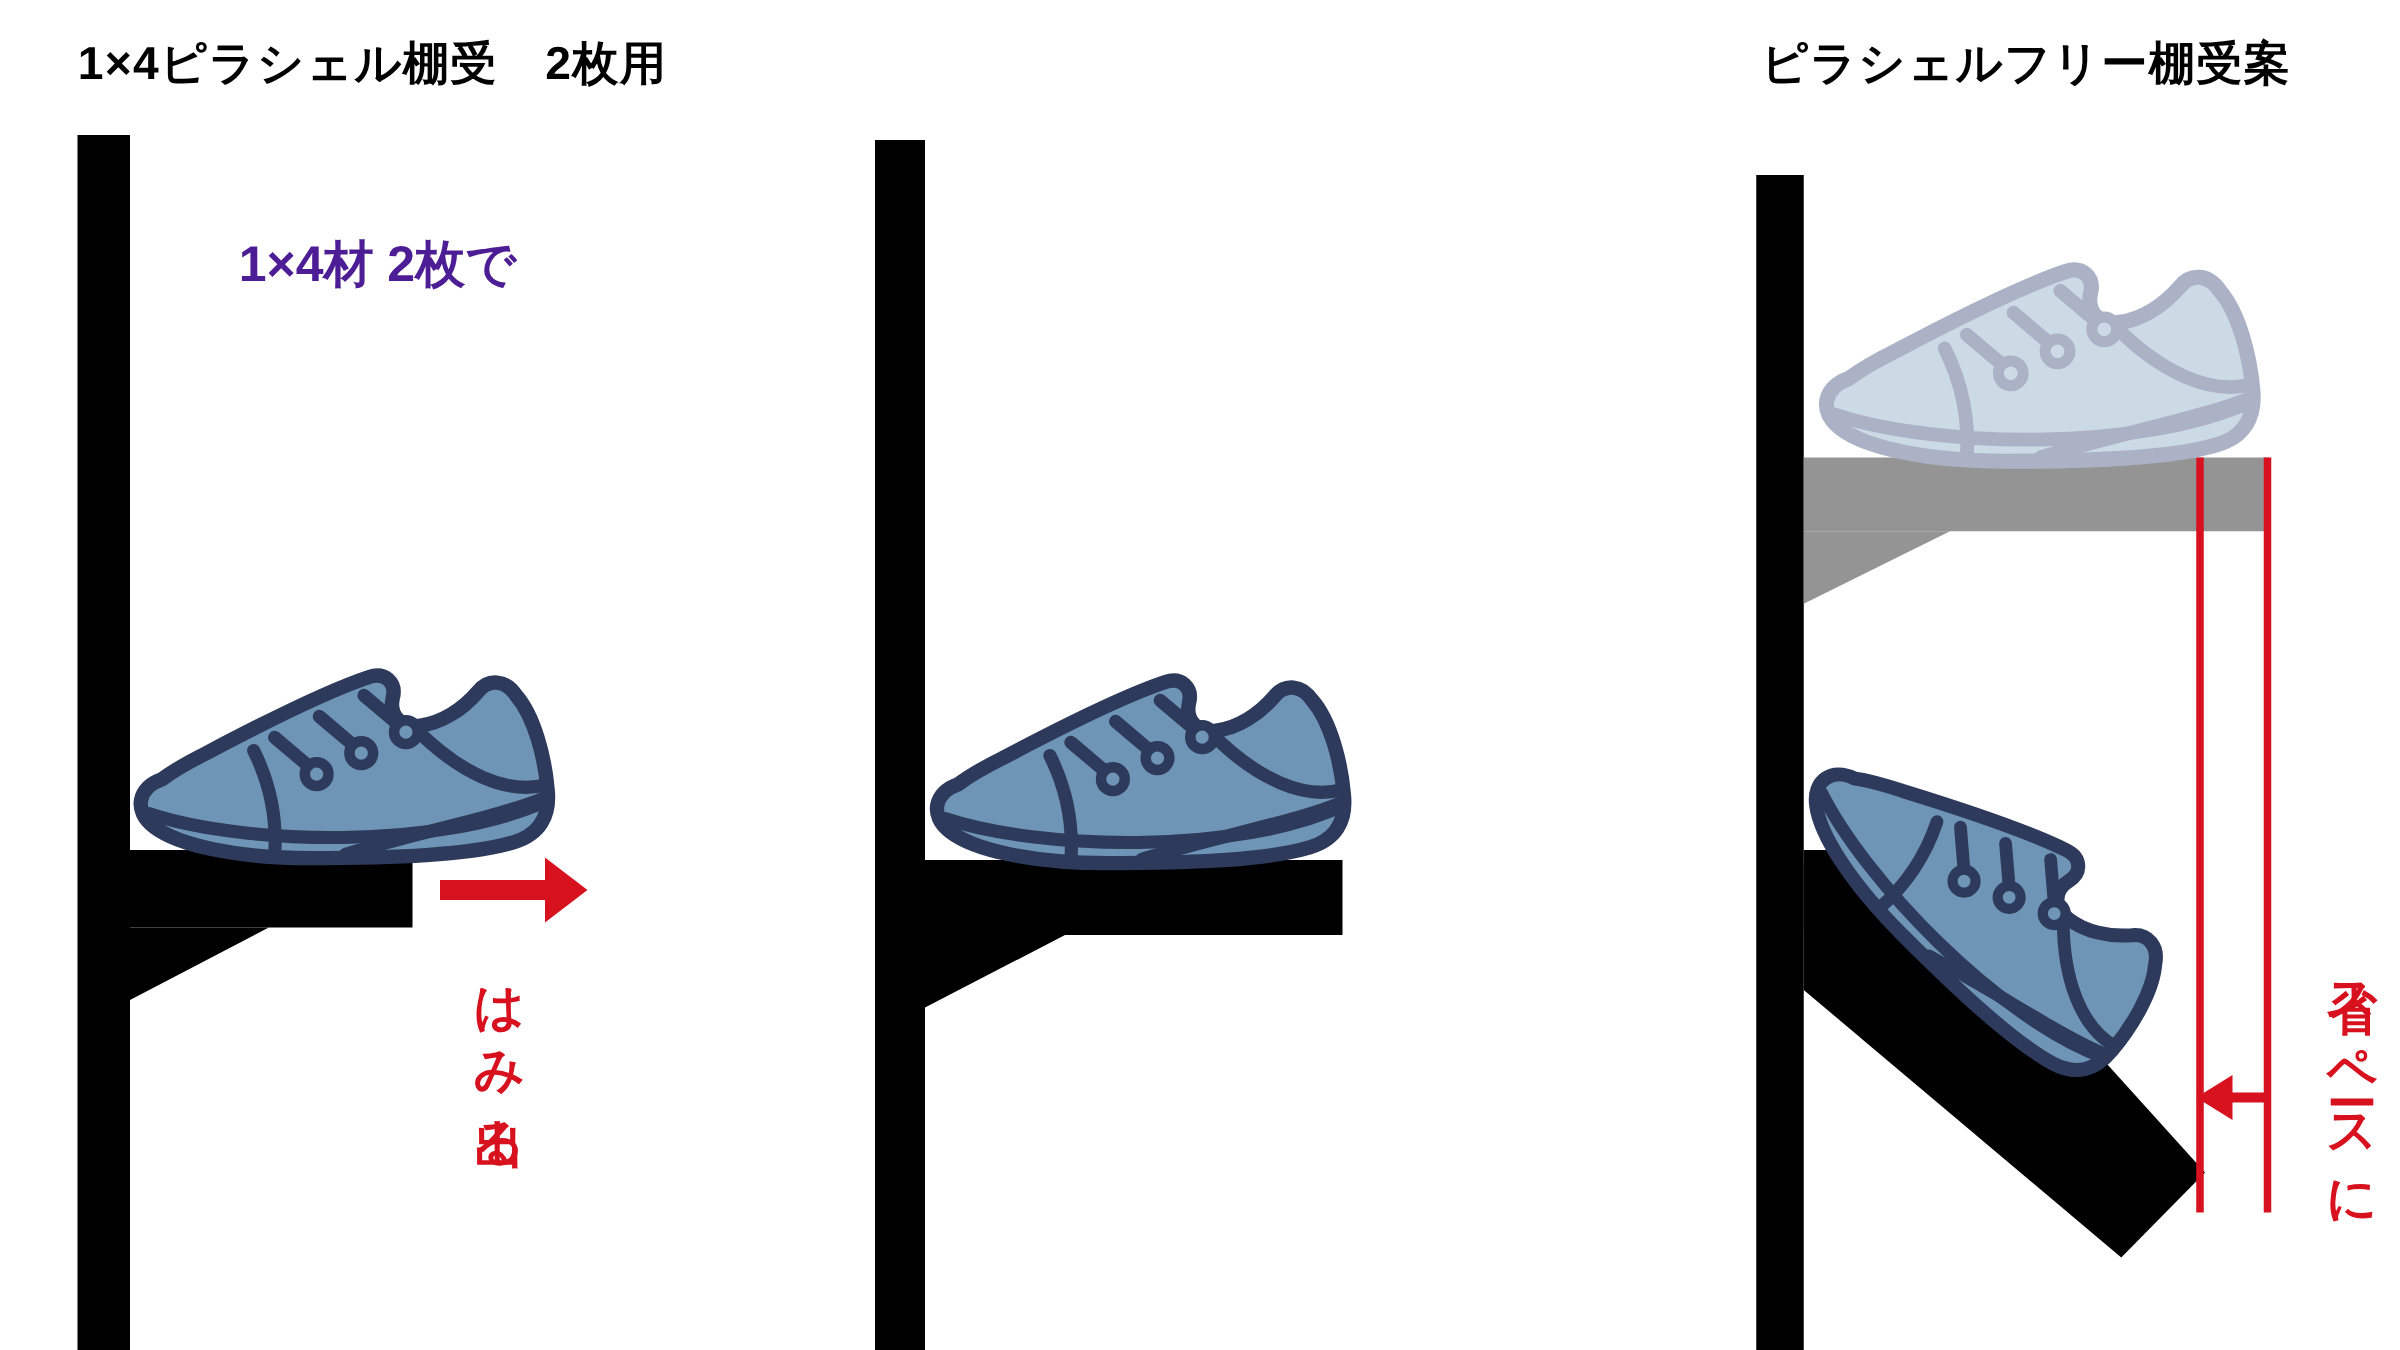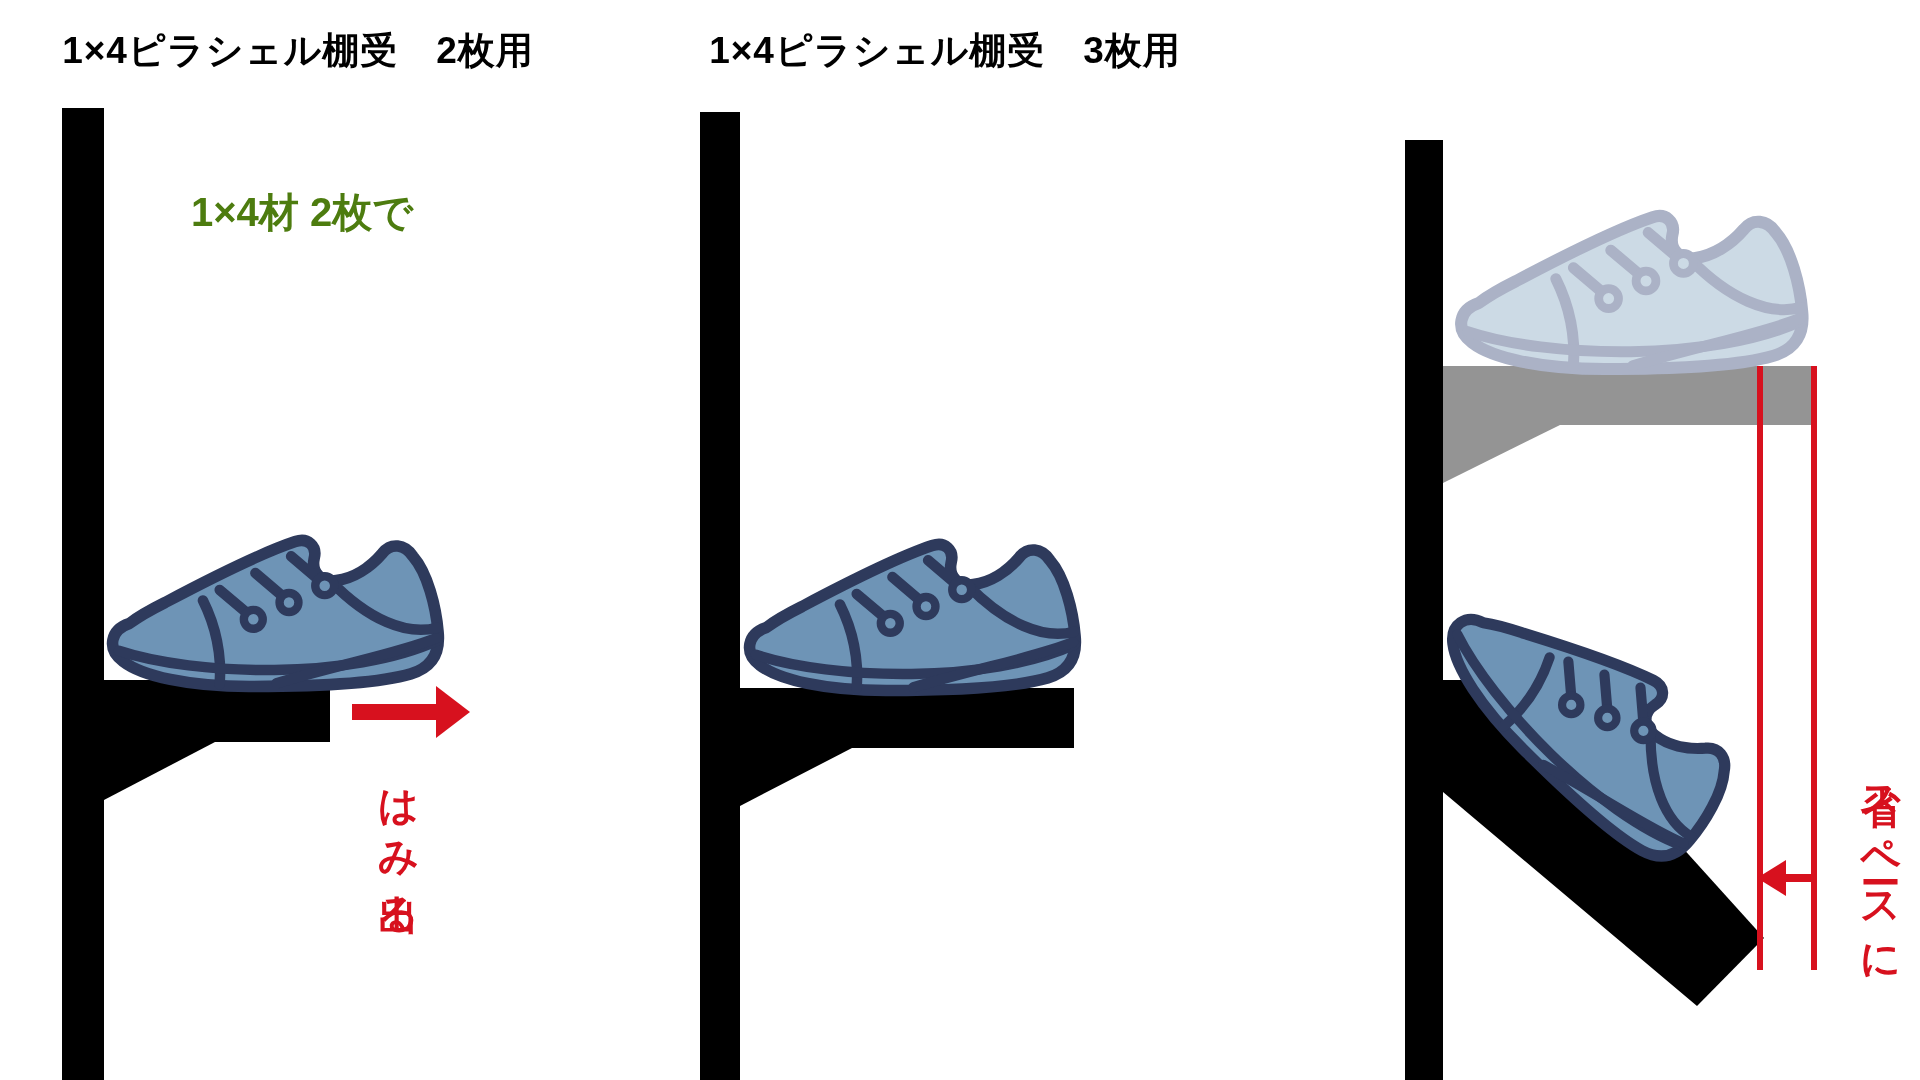--- a/index.html
+++ b/index.html
@@ -11,21 +11,21 @@
   
   .sb{fill:var(--sf);stroke:var(--sl);stroke-width:11;stroke-linejoin:round;}
   .sl{fill:none;stroke:var(--sl);stroke-width:10;stroke-linecap:round;}
   .se{fill:var(--sf);stroke:var(--sl);stroke-width:8;}
   .title{
     position:absolute;top:26px;transform:translateX(-50%);
     font-size:37px;font-weight:700;color:#000;white-space:nowrap;letter-spacing:1px;
   }
   .note{
     position:absolute;top:186px;transform:translateX(-50%);
-    font-size:40px;font-weight:700;color:#4d7c0f;text-align:center;line-height:1.32;white-space:nowrap;
+    font-size:40px;font-weight:700;color:#4c1d95;text-align:center;line-height:1.32;white-space:nowrap;
   }
   .vnote{
     position:absolute;writing-mode:vertical-rl;
     font-size:40px;font-weight:700;color:#d7111e;letter-spacing:5px;white-space:nowrap;
   }
   .vnote1{left:372px;top:762px;}
   .vnote3{left:1854px;top:756px;}
 </style>
 </head>
 <body>
@@ -78,21 +78,21 @@
     <use href="#shoe" transform="translate(1590,715) rotate(45) scale(1.02) translate(-166,-100)"></use>
     <g fill="#d7111e">
       <rect x="1757" y="366" width="6" height="604"></rect>
       <rect x="1811" y="366" width="6" height="604"></rect>
       <rect x="1778" y="874" width="36" height="8"></rect>
       <polygon points="1786,860 1757,878 1786,896"></polygon>
     </g>
   </svg>
 
   <div class="title" style="left:298px;">1×4ピラシェル棚受　2枚用</div>
-  <div class="title" style="left:945px;">1×4ピラシェル棚受　3枚用</div>
+  <div class="title" style="left:1621px;">ピラシェルフリー棚受案</div>
 
   <div class="note" style="left:302px;">
     <div>1×4材 2枚で</div>
   </div>
 
   <div class="vnote vnote1">はみ出る</div>
   <div class="vnote vnote3">省スペースに</div>
 
 </div>
 

